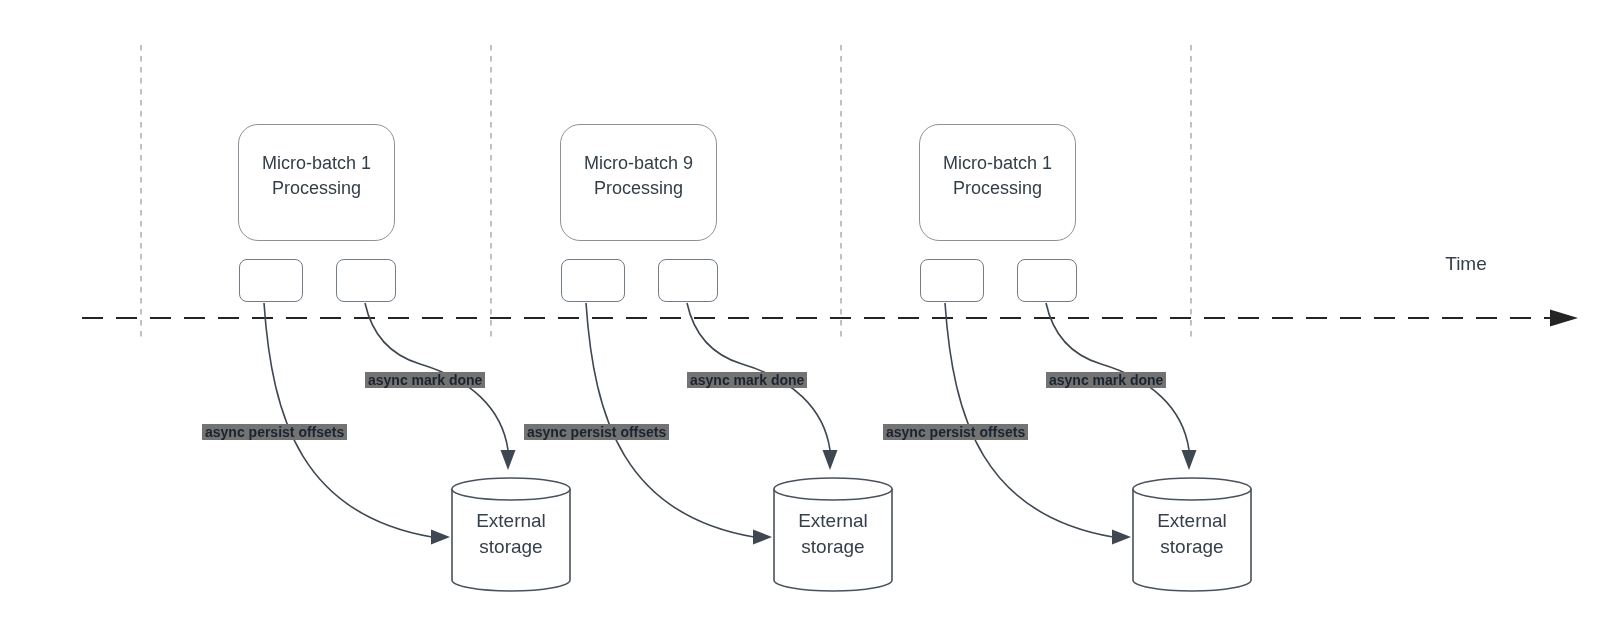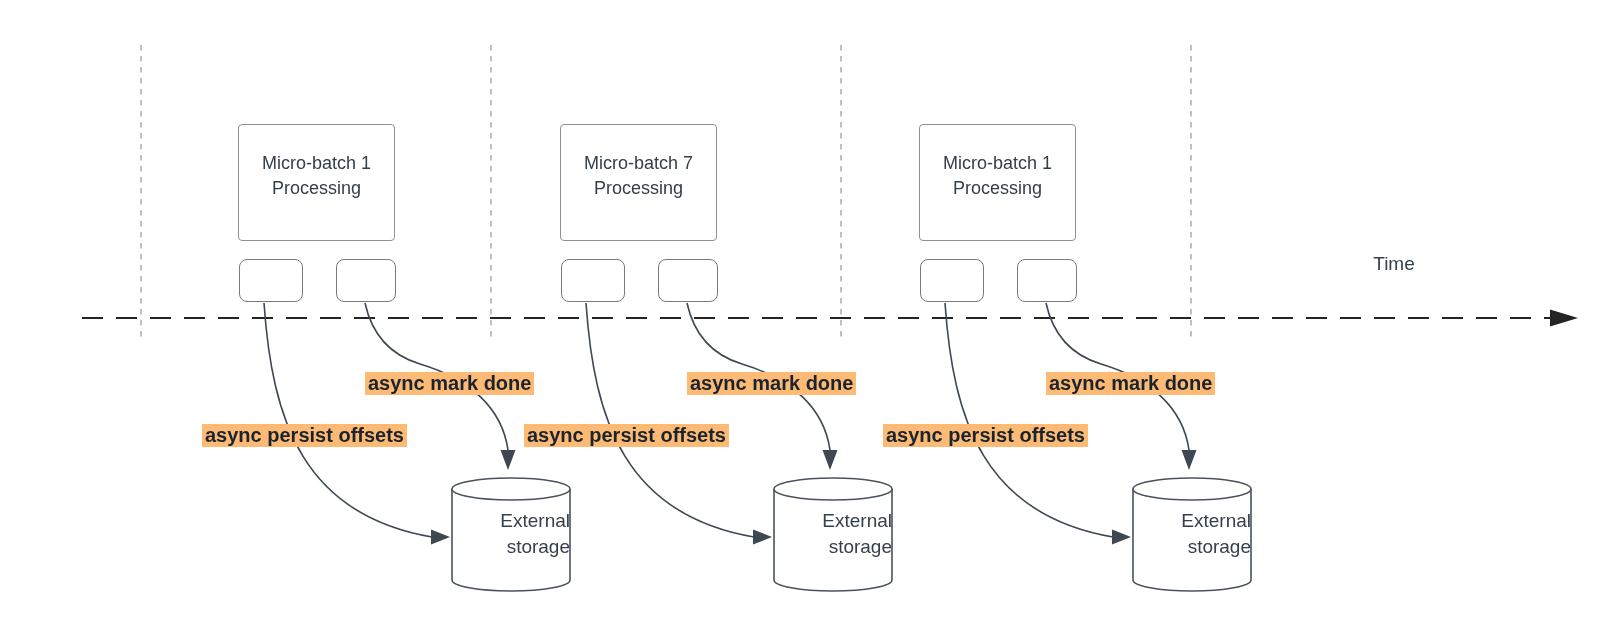--- a/index.html
+++ b/index.html
@@ -3,46 +3,46 @@
 <meta charset="utf-8">
 <style>
   html,body{margin:0;padding:0;background:#ffffff;}
   .canvas{
     position:relative;width:1600px;height:642px;background:#ffffff;overflow:hidden;
     font-family:"Liberation Sans", sans-serif;
   }
   svg{display:block;}
   .bg-axes{position:absolute;left:0;top:0;}
   .time-label{
-    position:absolute;left:1344px;top:253px;width:100px;text-align:center;
+    position:absolute;left:1416px;top:253px;width:100px;text-align:center;
     font-size:19px;color:#36404a;
   }
   .group{position:absolute;top:0;width:400px;height:642px;}
   .shapes{position:absolute;left:0;top:0;}
   .proc-box{
     position:absolute;left:40px;top:124px;width:157px;height:117px;
-    border:1px solid #8b9299;border-radius:4px;background:#ffffff;
+    border:1px solid #8b9299;border-radius:20px;background:#ffffff;
     box-sizing:border-box;display:flex;flex-direction:column;align-items:center;
     justify-content:center;padding-bottom:14px;
     font-size:18px;line-height:25px;color:#333e48;text-align:center;
   }
   .chip{
     position:absolute;top:259px;height:43px;background:#ffffff;
     border:1px solid #747c85;border-radius:8px;box-sizing:border-box;
   }
   .chip1{left:41px;width:64px;}
   .chip2{left:138px;width:60px;}
   .lbl{
-    position:absolute;font-size:20px;font-weight:bold;color:#1a2430;
-    background:#fdba74;padding:0 3px;white-space:nowrap;
+    position:absolute;font-size:14px;font-weight:bold;color:#1a2430;
+    background:#737373;padding:0 3px;white-space:nowrap;
   }
   .lbl-persist{left:4px;top:424px;}
   .lbl-done{left:167px;top:372px;}
   .storage-text{
-    position:absolute;left:254px;top:508px;width:118px;text-align:right;
+    position:absolute;left:254px;top:508px;width:118px;text-align:center;
     font-size:19px;line-height:26px;color:#36404a;
   }
 </style>
 </head>
 <body>
 
 <div class="canvas">
 
   <svg class="bg-axes" width="1600" height="642" viewBox="0 0 1600 642">
     <line x1="141" y1="45" x2="141" y2="340" stroke="#a9adb2" stroke-width="1.5" stroke-dasharray="5.5 5.5"></line>
@@ -85,21 +85,21 @@
       <path d="M66,303 C 74,420 105,515 234,537" fill="none" stroke="#3e4752" stroke-width="1.6"></path>
       <polygon points="252,537 233,529.5 233,544.5" fill="#3e4752"></polygon>
       <path d="M167,303 C 174,335 192,355 222,364 C 272,379 304,408 310,450" fill="none" stroke="#3e4752" stroke-width="1.6"></path>
       <polygon points="310,470 302.5,450 317.5,450" fill="#3e4752"></polygon>
       <g>
         <path d="M254,489 V580 A59,11 0 0 0 372,580 V489" fill="#ffffff" stroke="#4a525c" stroke-width="1.6"></path>
         <ellipse cx="313" cy="489" rx="59" ry="11" fill="#ffffff" stroke="#4a525c" stroke-width="1.6"></ellipse>
       </g>
     </svg>
     <div class="proc-box">
-      <div>Micro-batch 7</div>
+      <div>Micro-batch 9</div>
       <div>Processing</div>
     </div>
     <div class="chip chip1"></div>
     <div class="chip chip2"></div>
     <div class="lbl lbl-persist">async persist offsets</div>
     <div class="lbl lbl-done">async mark done</div>
     <div class="storage-text">
       <div>External</div>
       <div>storage</div>
     </div>

